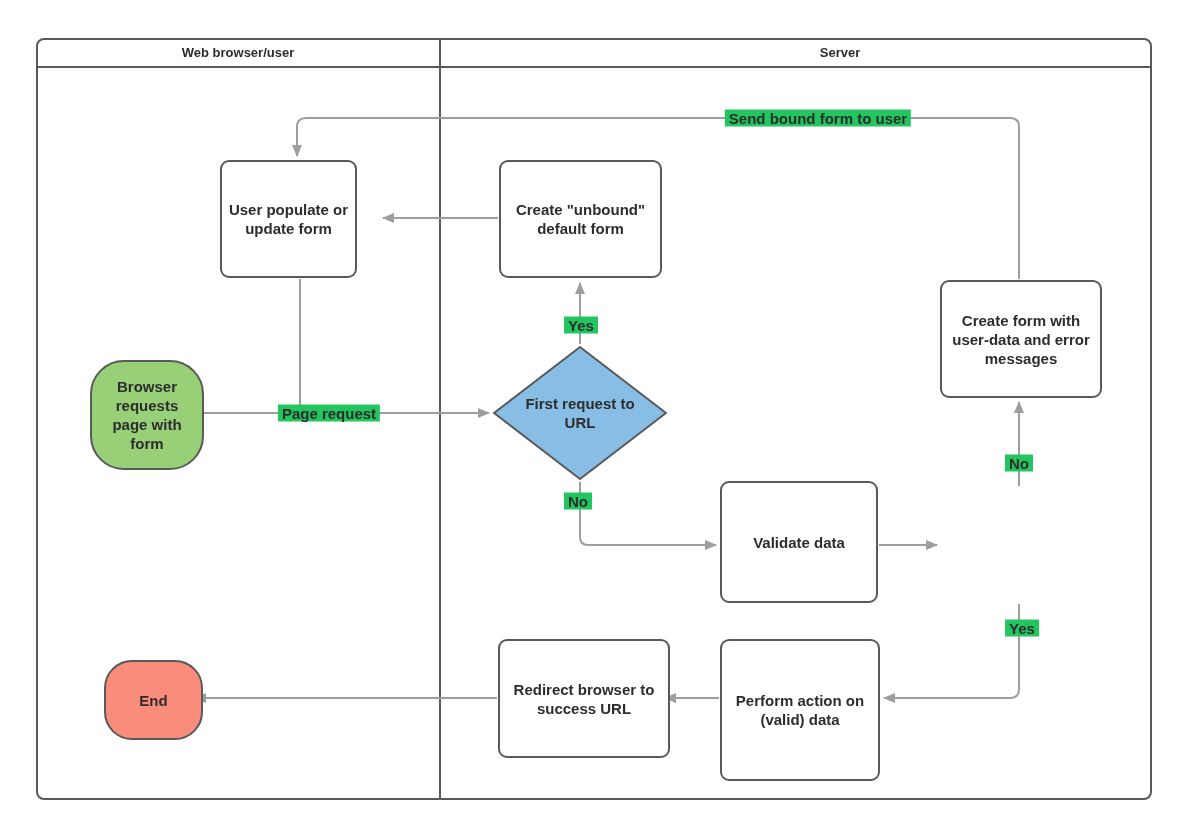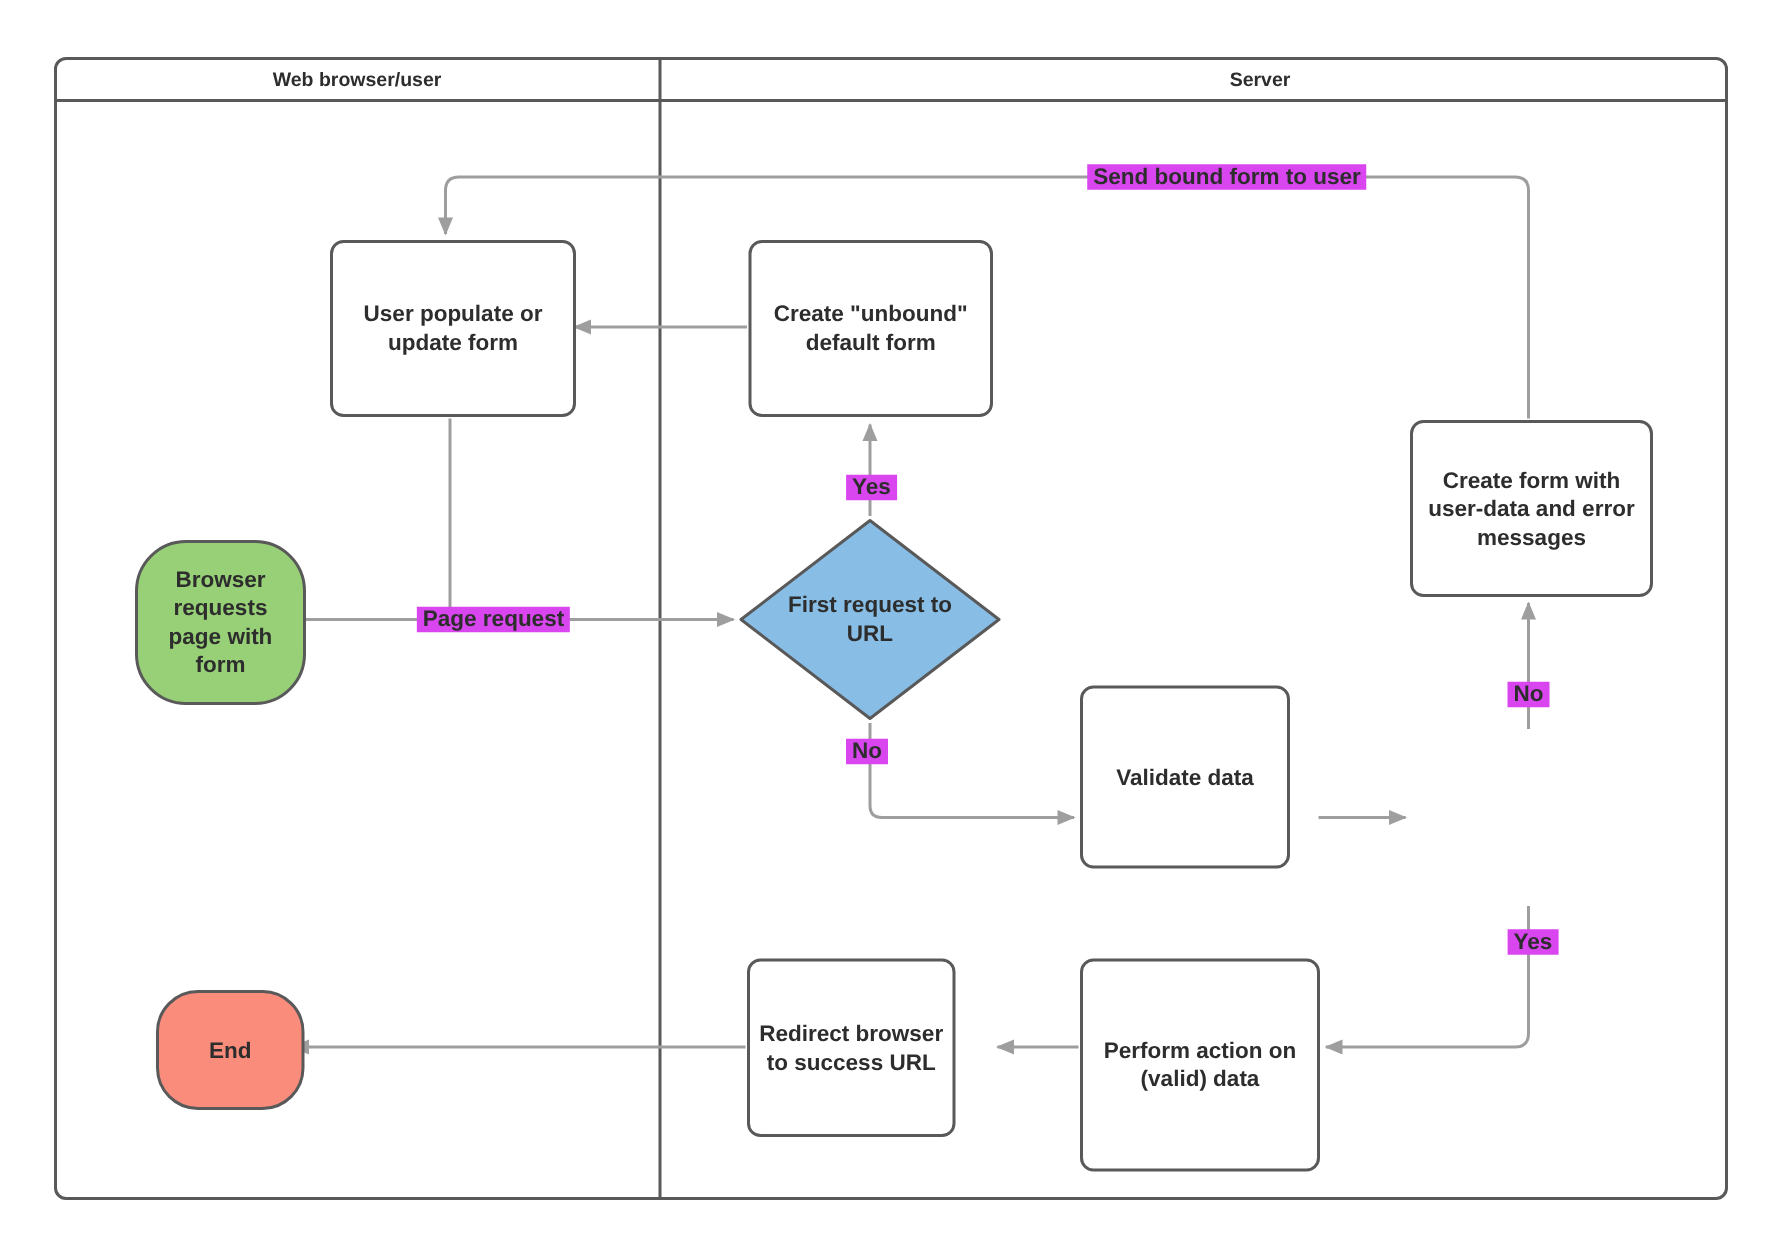--- a/index.html
+++ b/index.html
@@ -31,21 +31,21 @@
 
   .decision{position:absolute;}
   .decision svg{position:absolute;left:0;top:0;width:100%;height:100%;}
   .decision polygon{fill:var(--decision-fill,#88bde5);stroke:var(--shape-stroke,#595959);
         stroke-width:2;stroke-linejoin:round;}
   .decision .lbl{position:absolute;left:0;top:0;right:0;bottom:0;display:flex;align-items:center;
         justify-content:center;text-align:center;font-size:15px;line-height:19px;font-weight:bold;
         color:var(--text,#2d2d2d);}
 
   
-  .elabel{position:absolute;transform:translate(-50%,-50%);background:#d946ef;padding:0 4px;
+  .elabel{position:absolute;transform:translate(-50%,-50%);background:#22c55e;padding:0 4px;
         font-size:15px;font-weight:bold;color:var(--text,#2d2d2d);white-space:nowrap;z-index:5;}
 </style>
 </head>
 <body>
 
 <div class="canvas">
 
   <div class="pool"></div>
   <div class="lane-title" style="left:36px;width:404px;">Web browser/user</div>
   <div class="lane-title" style="left:440px;width:800px;">Server</div>
@@ -68,49 +68,49 @@
     <path d="M1019,279 V127 Q1019,118 1010,118 H306 Q297,118 297,127 V156" marker-end="url(#ah)"></path>
     <path d="M1019,604 V689 Q1019,698 1010,698 H884" marker-end="url(#ah)"></path>
     <path d="M719,698 H665" marker-end="url(#ah)"></path>
     <path d="M497,698 H195" marker-end="url(#ah)"></path>
   </svg>
 
   <div class="node terminator start" style="left:90px;top:360px;width:114px;height:110px;">
     <span>Browser requests page with form</span>
   </div>
 
-  <div class="node" style="left:220px;top:160px;width:164px;height:118px;">
+  <div class="node" style="left:220px;top:160px;width:137px;height:118px;">
     <span>User populate or update form</span>
   </div>
 
   <div class="node" style="left:499px;top:160px;width:163px;height:118px;">
     <span>Create "unbound" default form</span>
   </div>
 
   <div class="decision" style="left:492px;top:345px;width:176px;height:136px;">
     <svg viewBox="0 0 176 136">
       <polygon points="88,2 174,68 88,134 2,68"></polygon>
     </svg>
     <div class="lbl" style="padding:0 30px;">First request to URL</div>
   </div>
 
-  <div class="node" style="left:720px;top:457px;width:140px;height:122px;">
+  <div class="node" style="left:720px;top:481px;width:158px;height:122px;">
     <span>Validate data</span>
   </div>
 
 
   <div class="node" style="left:940px;top:280px;width:162px;height:118px;">
     <span>Create form with user-data and error messages</span>
   </div>
 
   <div class="node" style="left:720px;top:639px;width:160px;height:142px;">
     <span>Perform action on (valid) data</span>
   </div>
 
-  <div class="node" style="left:498px;top:639px;width:139px;height:119px;">
+  <div class="node" style="left:498px;top:639px;width:172px;height:119px;">
     <span>Redirect browser to success URL</span>
   </div>
 
   <div class="node terminator end" style="left:104px;top:660px;width:99px;height:80px;">
     <span>End</span>
   </div>
 
   <div class="elabel" style="left:329px;top:413px;">Page request</div>
   <div class="elabel" style="left:818px;top:118px;">Send bound form to user</div>
   <div class="elabel" style="left:581px;top:325px;">Yes</div>

